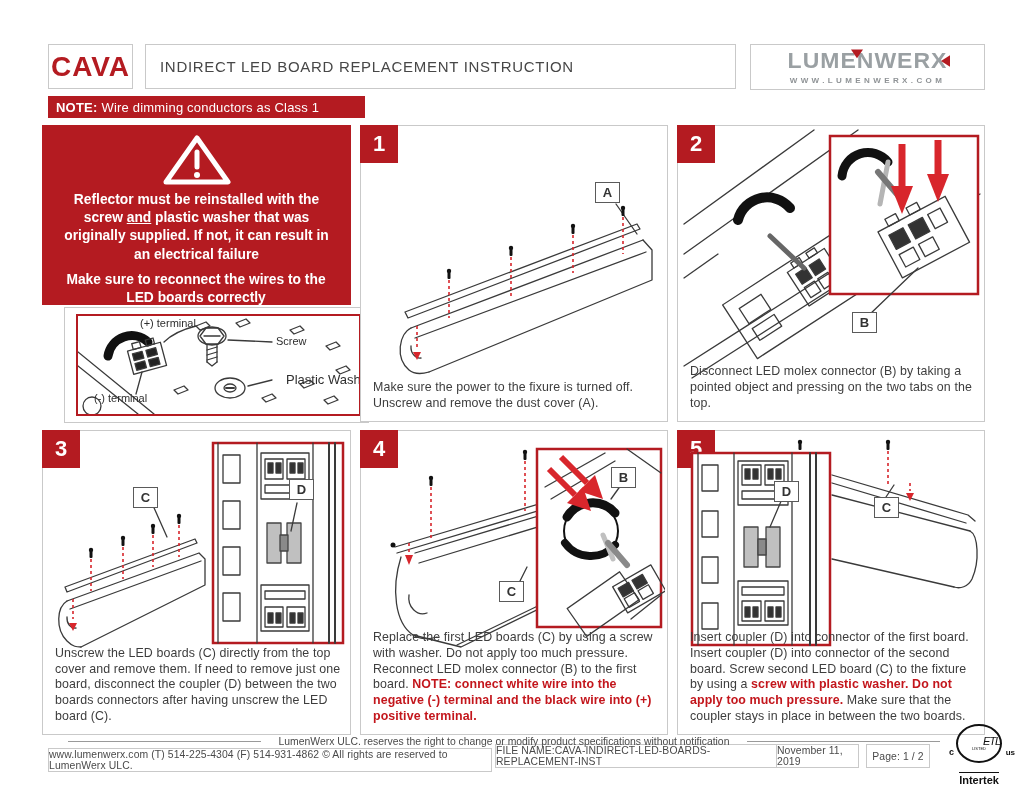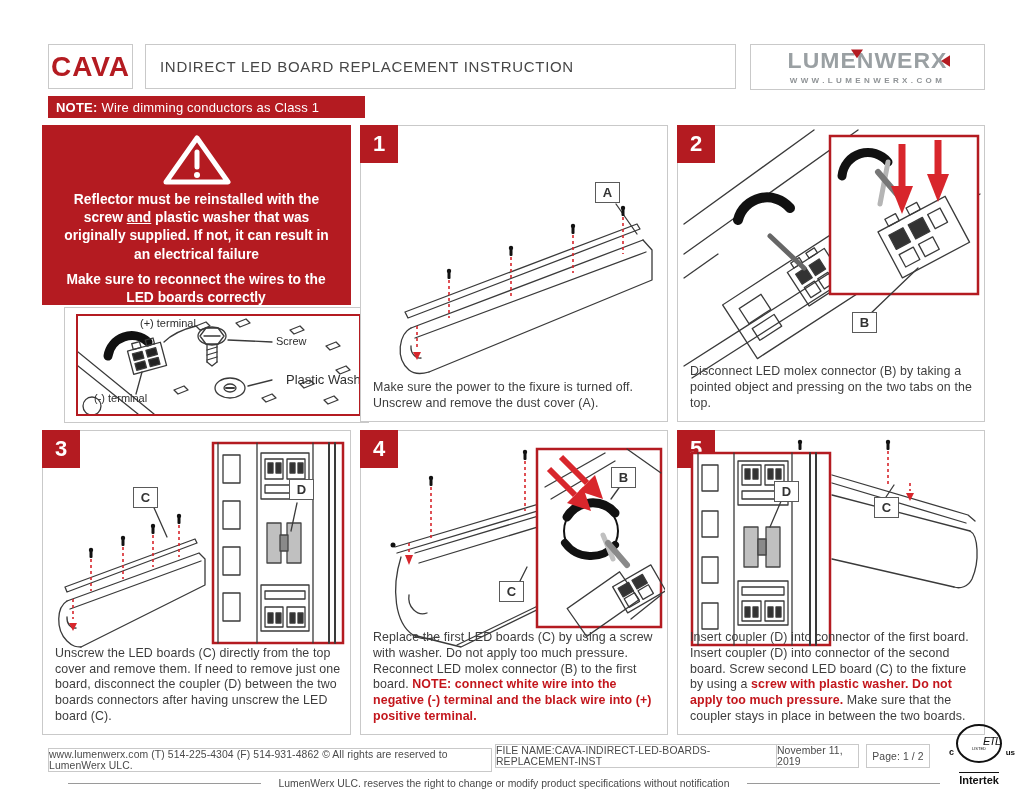--- a/index.html
+++ b/index.html
@@ -59,21 +59,21 @@
   .draw{stroke:var(--line);stroke-width:1.3;fill:none;stroke-linejoin:round;stroke-linecap:round;}
   .reddash{stroke:var(--arrow);stroke-width:1.6;fill:none;stroke-dasharray:3 3;}
   .inset{stroke:var(--red);stroke-width:2.5;fill:#fff;}
 
   
   .foot-box{height:24px;display:flex;align-items:center;justify-content:center;font-size:10.4px;color:#4a4a4a;letter-spacing:.1px;}
   .f-contact{left:48px;top:748px;width:444px;}
   .f-file{left:495px;top:744px;width:298px;}
   .f-date{left:776px;top:744px;width:83px;}
   .f-page{left:866px;top:744px;width:64px;}
-  .f-note{left:68px;top:778px;width:872px;display:flex;align-items:center;gap:18px;font-size:10.4px;color:#4a4a4a;}
+  .f-note{left:68px;top:736px;width:872px;display:flex;align-items:center;gap:18px;font-size:10.4px;color:#4a4a4a;}
   .f-note .rule{flex:1;border-top:1px solid #9a9a9a;}
   .etl{left:942px;top:724px;width:74px;height:62px;display:flex;flex-direction:column;align-items:center;}
   .etl-circle{width:46px;height:40px;border:2.5px solid #111;border-radius:50%;display:flex;flex-direction:column;align-items:center;justify-content:center;position:relative;}
   .etl-word{font-size:11px;font-weight:400;font-style:italic;color:#111;letter-spacing:-1px;line-height:1;margin-left:25px;}
   .etl-listed{font-size:4px;color:#111;line-height:1;}
   .etl-c{position:absolute;left:-9px;bottom:4px;font-size:9px;font-weight:700;color:#111;}
   .etl-us{position:absolute;right:-15px;bottom:4px;font-size:8px;font-weight:700;color:#111;}
   .etl-intertek{font-size:11px;font-weight:700;color:#111;border-top:1.5px solid #111;margin-top:9px;padding-top:1px;}
 </style>
 </head>

